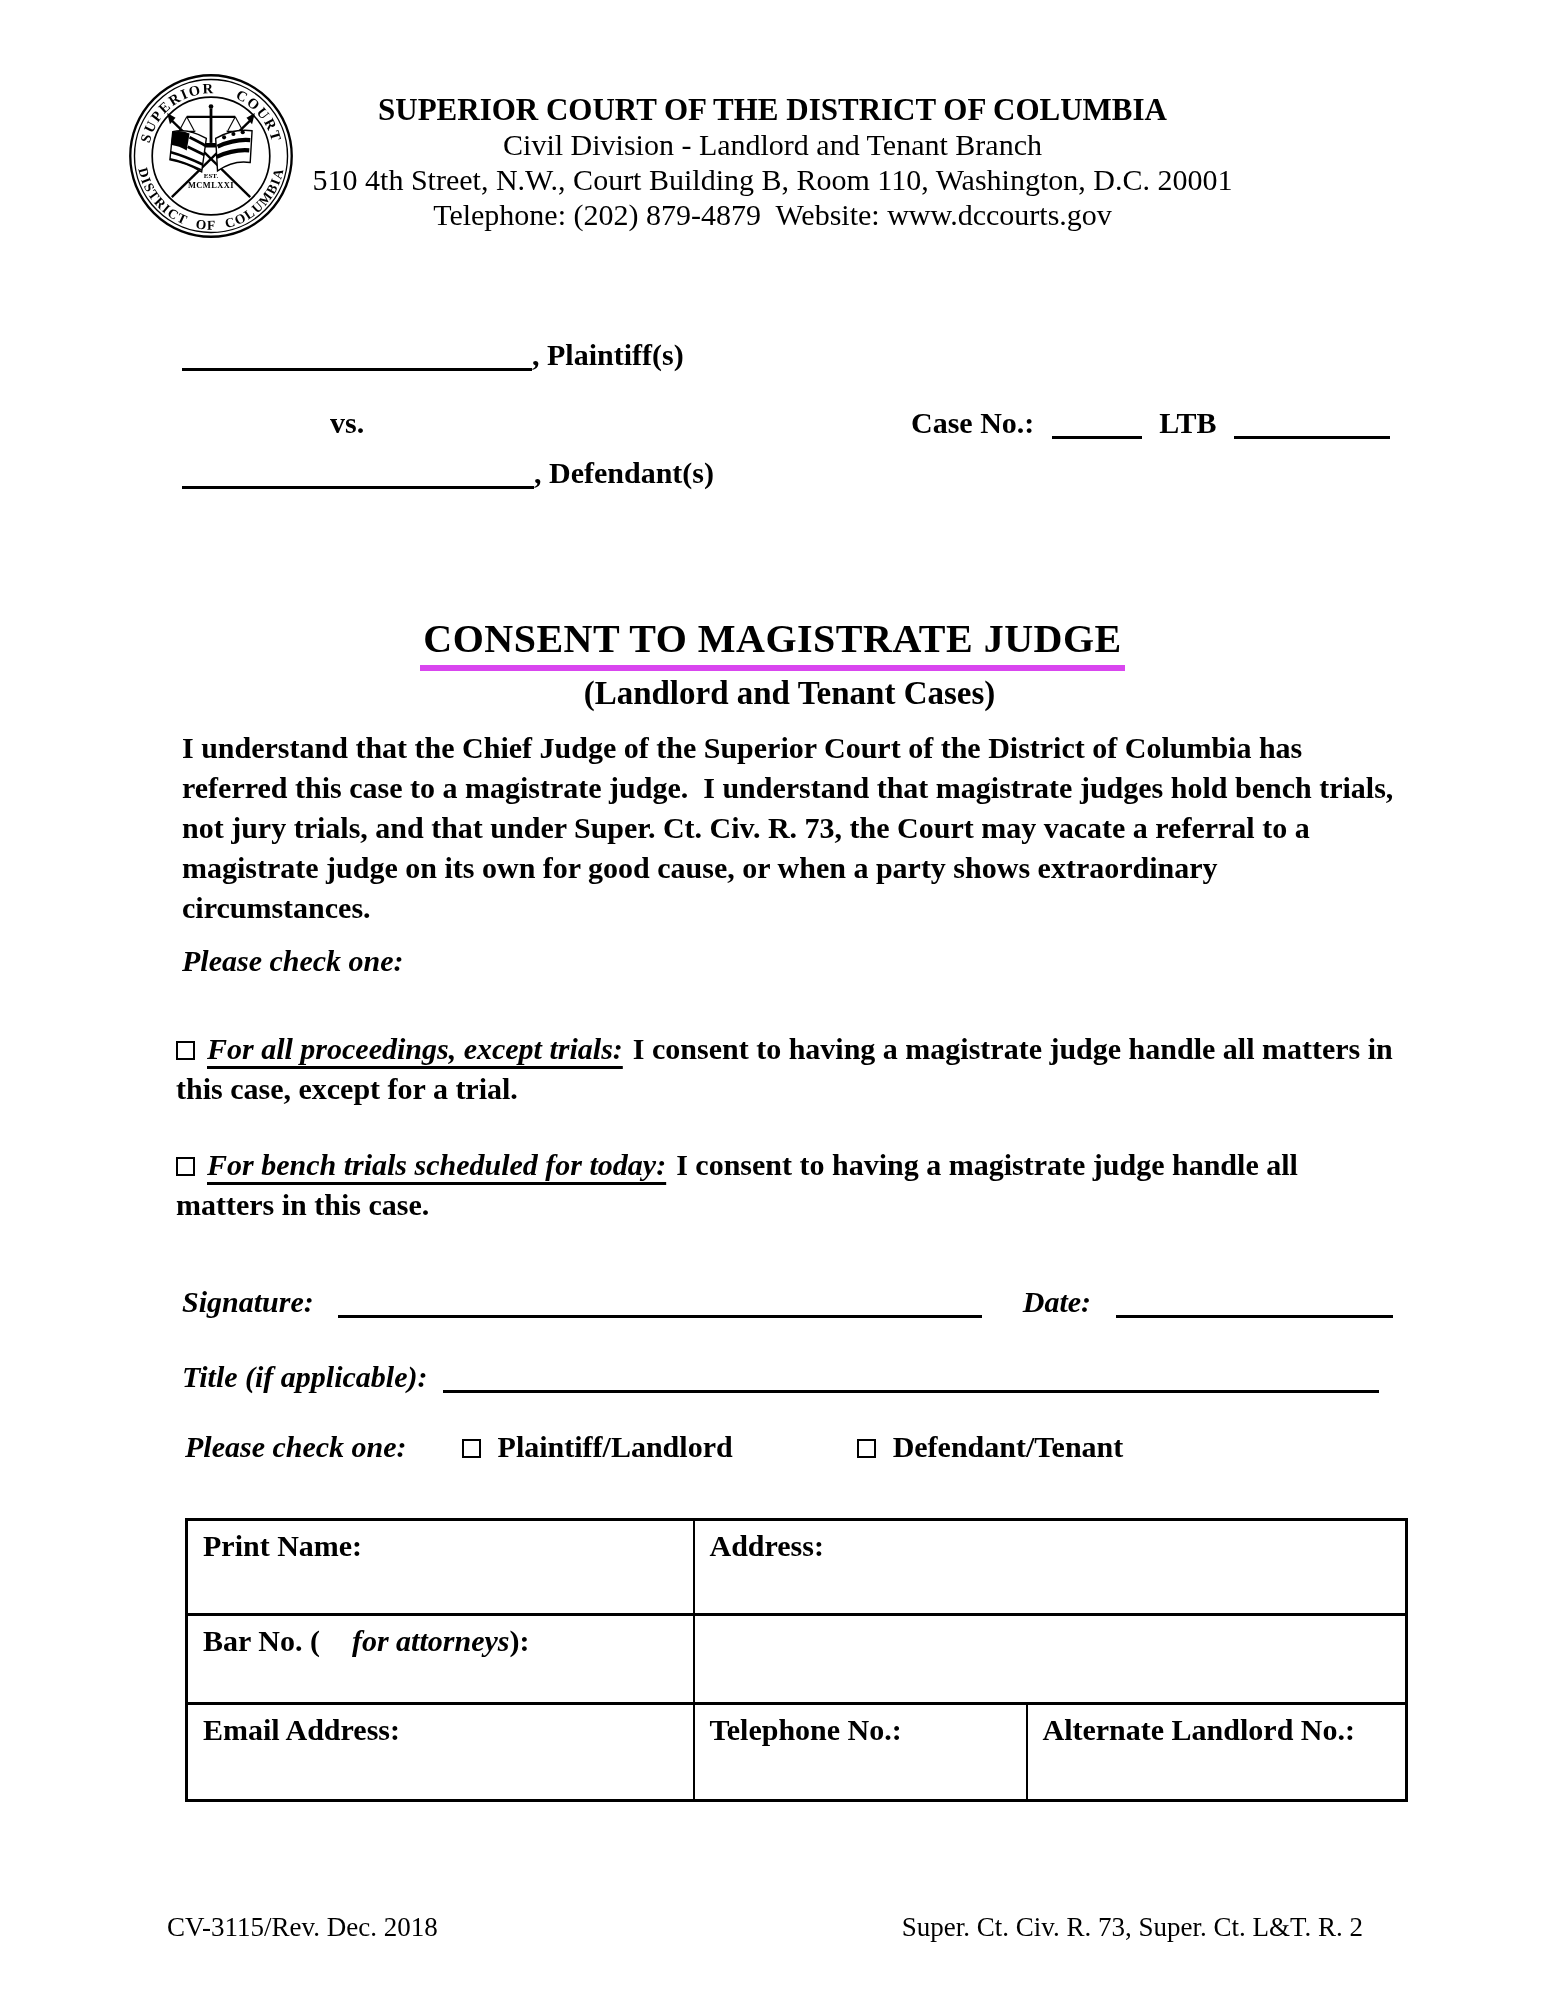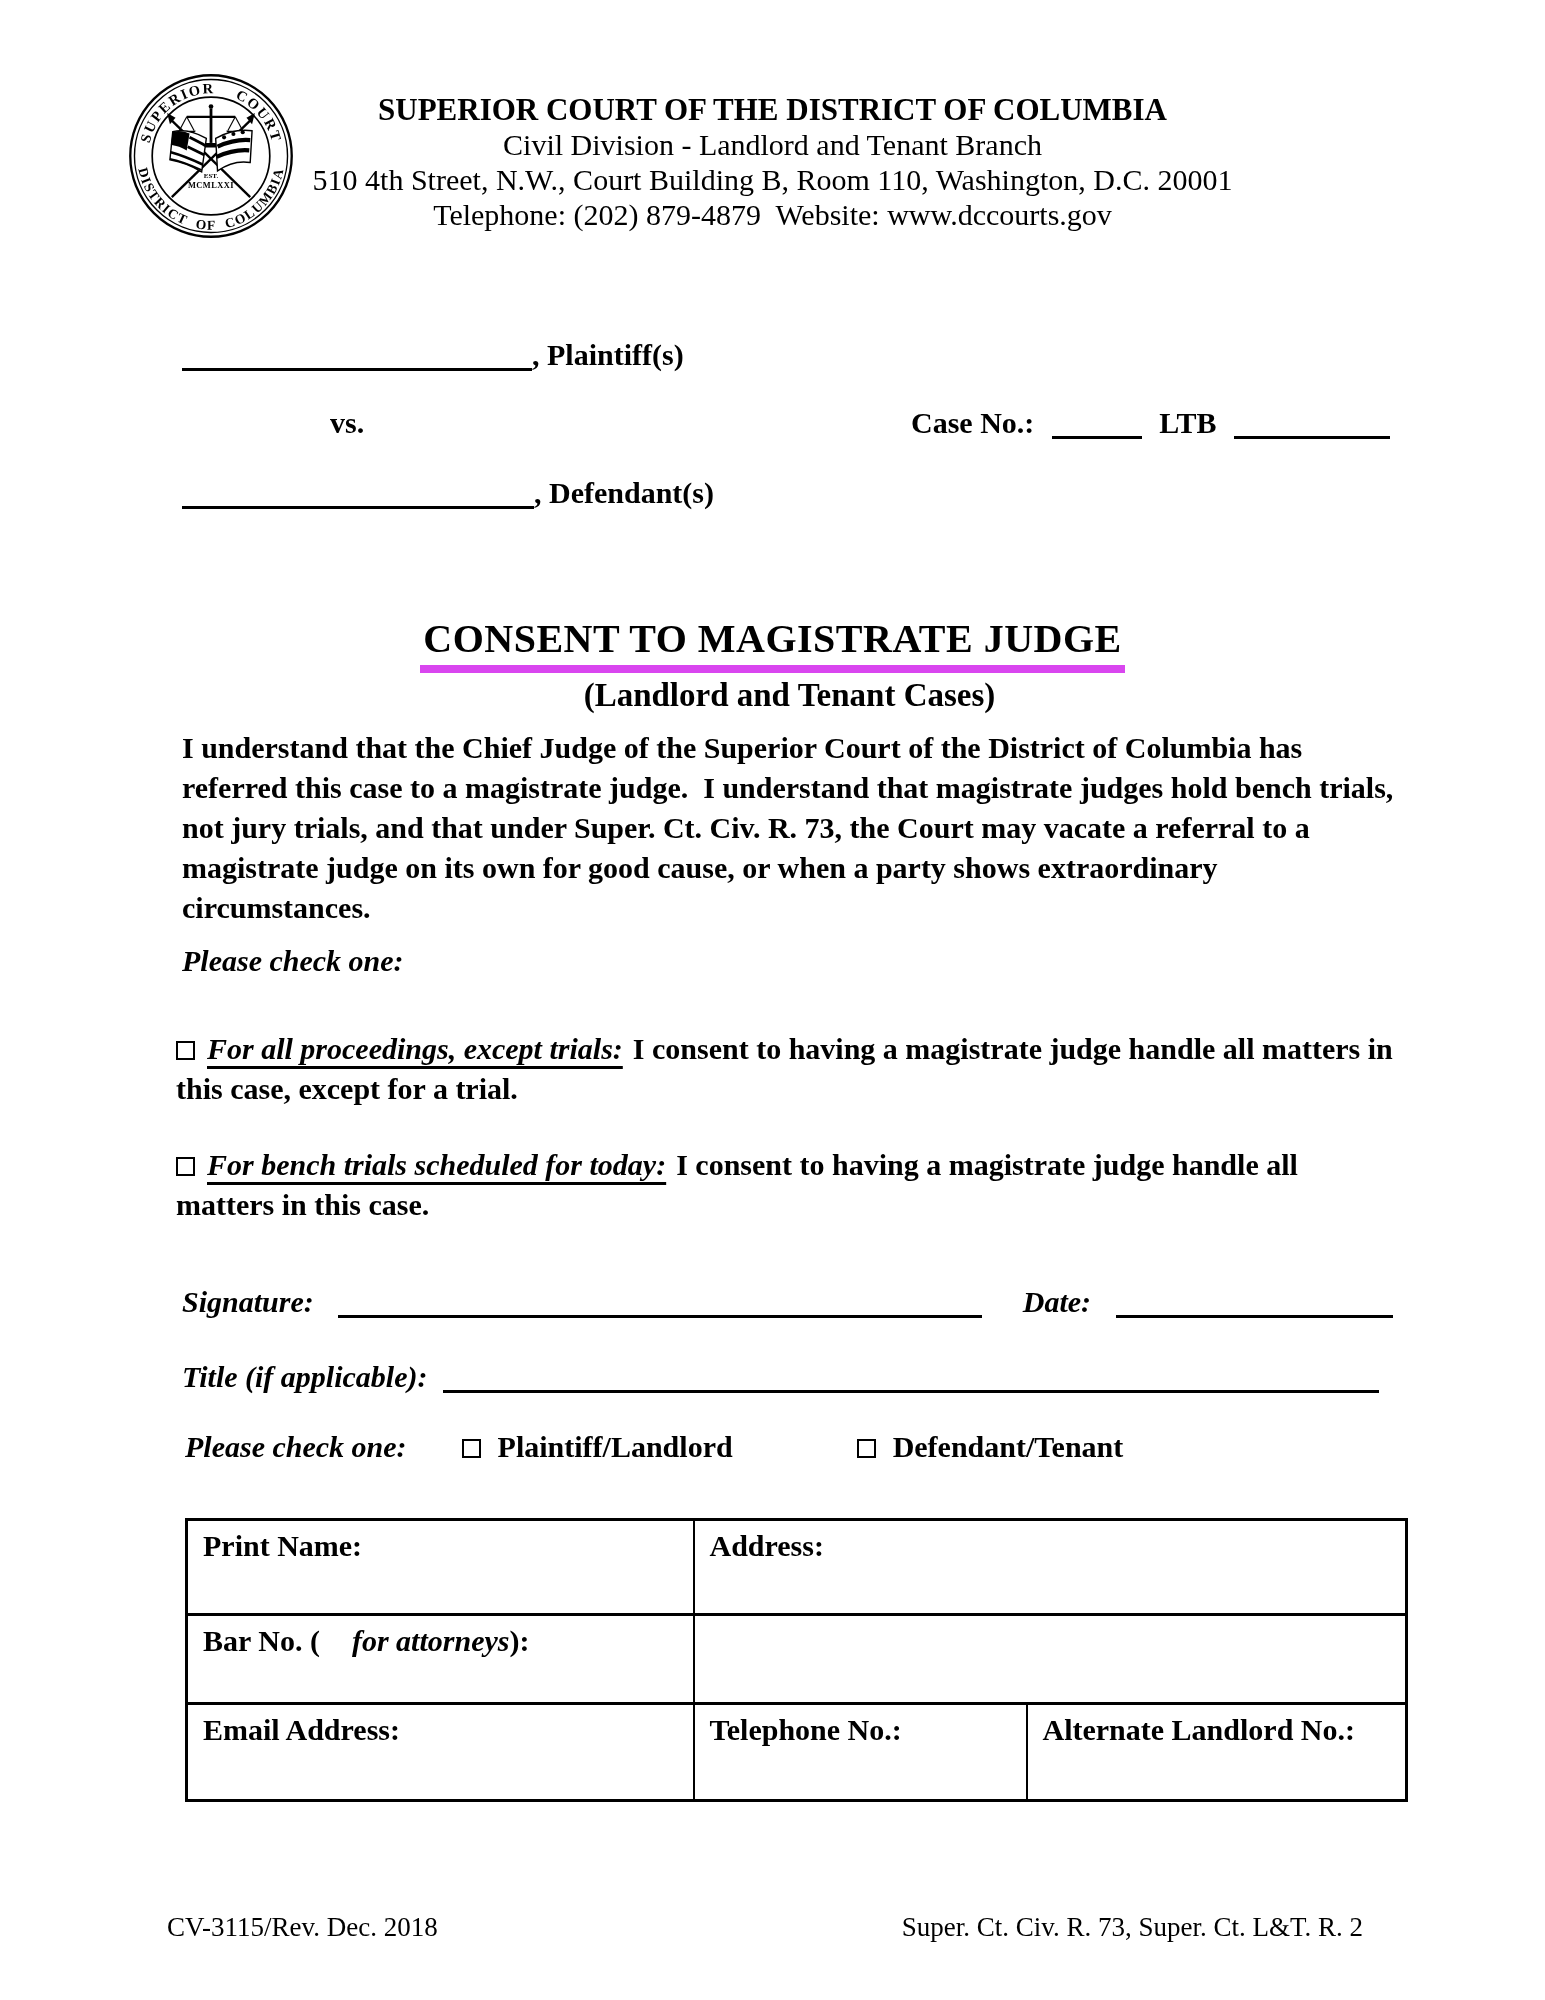--- a/index.html
+++ b/index.html
@@ -16,27 +16,27 @@
   .bi { font-weight:bold; font-style:italic; }
 
   
   .header-text { top:92px; left:0; width:100%; text-align:center; font-size:30px; line-height:35px; }
   .header-text .l1 { font-size:31px; font-weight:bold; }
   .seal { left:127px; top:72px; }
   .uline { display:inline-block; border-bottom:3px solid #000; vertical-align:-6px; height:4px; }
   .row-plaintiff { left:182px; top:338px; font-size:30px; font-weight:bold; white-space:nowrap; }
   .row-vs        { left:330px; top:406px; font-size:30px; font-weight:bold; }
   .row-case      { left:911px; top:406px; font-size:30px; font-weight:bold; white-space:nowrap; }
-  .row-defendant { left:182px; top:476px; font-size:30px; font-weight:bold; white-space:nowrap; }
+  .row-defendant { left:182px; top:456px; font-size:30px; font-weight:bold; white-space:nowrap; }
   .ml10 { margin-left:10px; }
 
   
   .title-block { top:615px; left:0; width:100%; text-align:center; }
   .title-main { display:inline-block; font-size:40px; font-weight:bold; letter-spacing:0.5px;
-                border-bottom:8px solid #d946ef; padding:0 3px 3px 3px; }
+                border-bottom:6px solid #d946ef; padding:0 3px 3px 3px; }
   .title-sub  { font-size:33px; font-weight:bold; margin-top:4px;padding-left:34px; }
 
   
   .paragraph { left:182px; top:728px; width:1220px; font-size:30px; font-weight:bold;
                line-height:40px; white-space:pre-wrap; }
   .check-prompt { left:182px; top:944px; font-size:30px; }
 
   .option { left:176px; width:1220px; font-size:30px; font-weight:bold; line-height:40px; }
   .option1 { top:1029px; }
   .option2 { top:1145px; }

